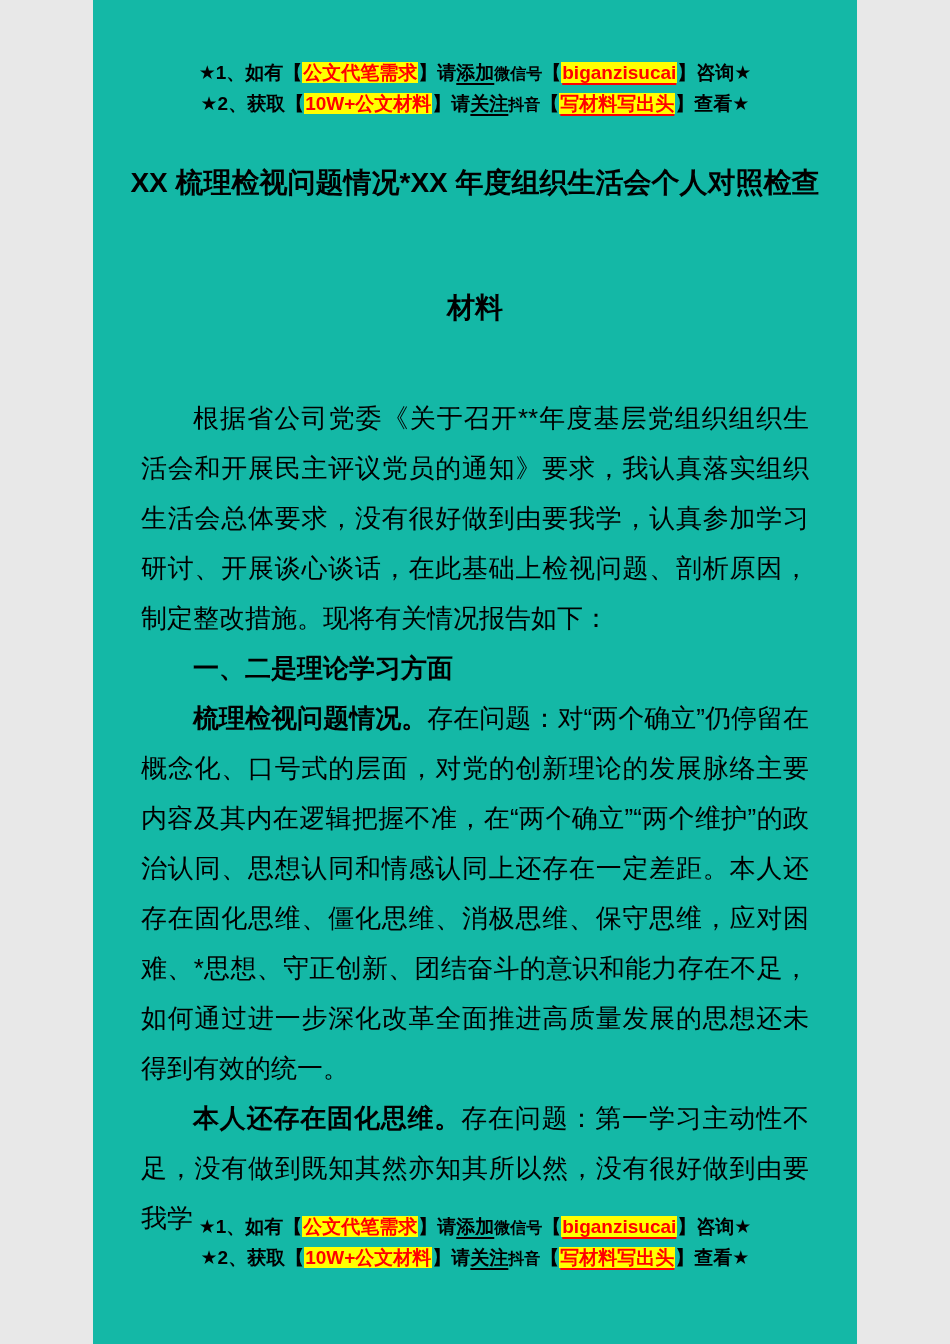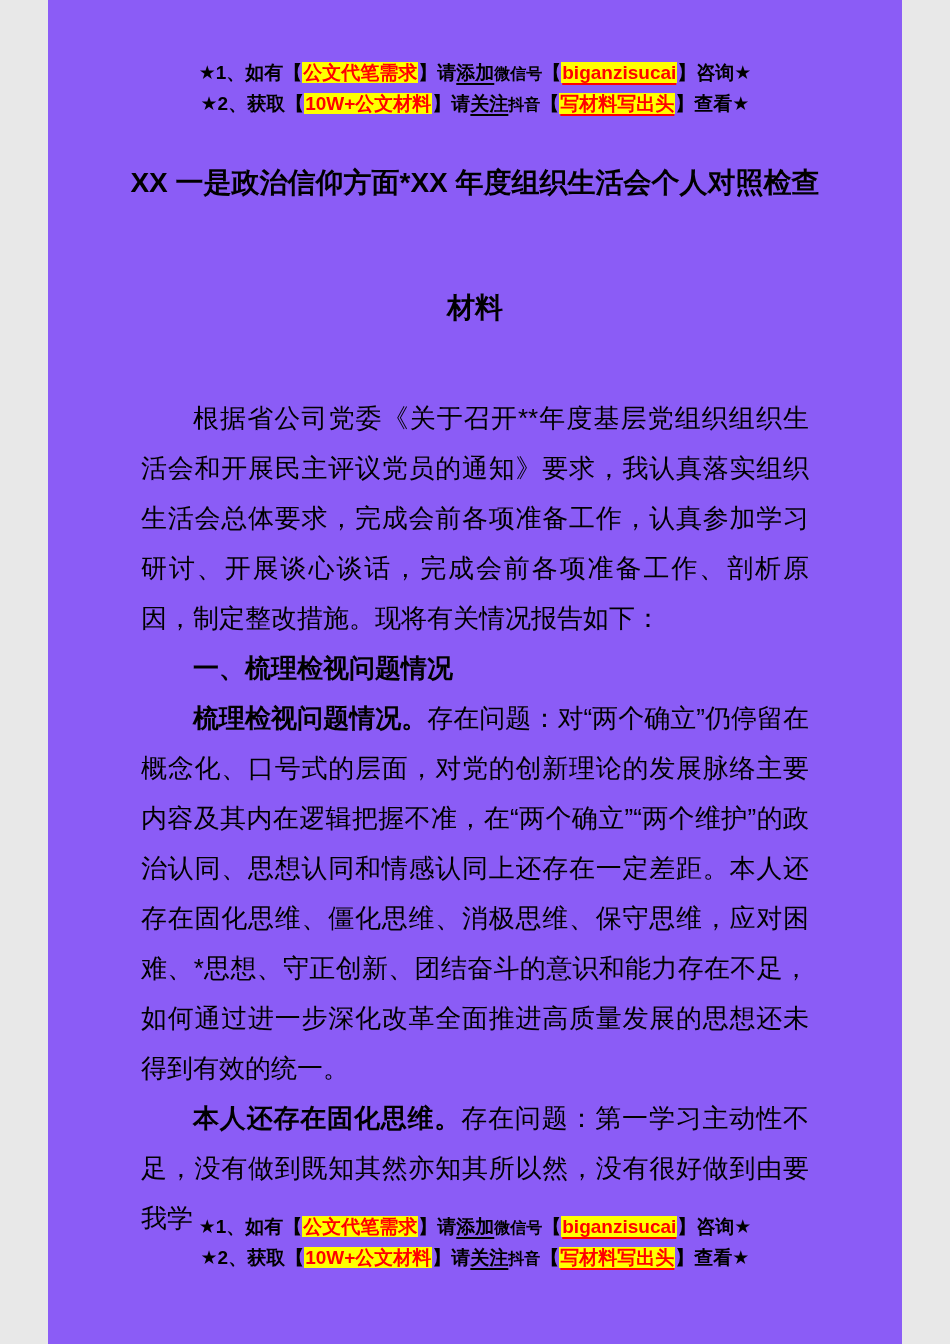--- a/index.html
+++ b/index.html
@@ -1,20 +1,20 @@
 <!DOCTYPE html>
 <html><head>
 <meta charset="utf-8">
 <style>
   html,body{margin:0;padding:0;background:#e8e8e8;}
   .page{
     position:relative;
-    width:854px;height:1344px;
+    width:764px;height:1344px;
     margin:0 auto;
-    background:#8b5cf6;
+    background:#14b8a6;
     overflow:hidden;
     font-family:"Liberation Sans","DejaVu Sans",sans-serif;
     color:#000000;
   }
   
   .promo{
     text-align:center;
     font-weight:bold;
     font-size:19px;
     line-height:30px;
@@ -50,25 +50,25 @@
 </head>
 <body>
 
 <div class="page">
 
   <div class="promo promo-top">
     <div class="promo-line"><span>★1、如有【</span><span class="hl">公文代笔需求</span><span>】请</span><span class="ul">添加</span><span class="sm">微信号</span><span>【</span><span class="hl ul">biganzisucai</span><span>】咨询★</span></div>
     <div class="promo-line"><span>★2、获取【</span><span class="hl">10W+公文材料</span><span>】请</span><span class="ul">关注</span><span class="sm">抖音</span><span>【</span><span class="hl ul">写材料写出头</span><span>】查看★</span></div>
   </div>
 
-  <h1 class="title">XX 一是政治信仰方面*XX 年度组织生活会个人对照检查材料</h1>
+  <h1 class="title">XX 梳理检视问题情况*XX 年度组织生活会个人对照检查材料</h1>
 
   <div class="body">
-    <p>根据省公司党委《关于召开**年度基层党组织组织生活会和开展民主评议党员的通知》要求，我认真落实组织生活会总体要求，完成会前各项准备工作，认真参加学习研讨、开展谈心谈话，完成会前各项准备工作、剖析原因，制定整改措施。现将有关情况报告如下：</p>
-    <p class="bold">一、梳理检视问题情况</p>
+    <p>根据省公司党委《关于召开**年度基层党组织组织生活会和开展民主评议党员的通知》要求，我认真落实组织生活会总体要求，没有很好做到由要我学，认真参加学习研讨、开展谈心谈话，在此基础上检视问题、剖析原因，制定整改措施。现将有关情况报告如下：</p>
+    <p class="bold">一、二是理论学习方面</p>
     <p><span class="bold">梳理检视问题情况。</span><span>存在问题：对“两个确立”仍停留在概念化、口号式的层面，对党的创新理论的发展脉络主要内容及其内在逻辑把握不准，在“两个确立”“两个维护”的政治认同、思想认同和情感认同上还存在一定差距。本人还存在固化思维、僵化思维、消极思维、保守思维，应对困难、*思想、守正创新、团结奋斗的意识和能力存在不足，如何通过进一步深化改革全面推进高质量发展的思想还未得到有效的统一。</span></p>
     <p><span class="bold">本人还存在固化思维。</span><span>存在问题：第一学习主动性不足，没有做到既知其然亦知其所以然，没有很好做到由要我学</span></p>
   </div>
 
   <div class="promo promo-bottom">
     <div class="promo-line"><span>★1、如有【</span><span class="hl">公文代笔需求</span><span>】请</span><span class="ul">添加</span><span class="sm">微信号</span><span>【</span><span class="hl ul">biganzisucai</span><span>】咨询★</span></div>
     <div class="promo-line"><span>★2、获取【</span><span class="hl">10W+公文材料</span><span>】请</span><span class="ul">关注</span><span class="sm">抖音</span><span>【</span><span class="hl ul">写材料写出头</span><span>】查看★</span></div>
   </div>
 
 </div>

